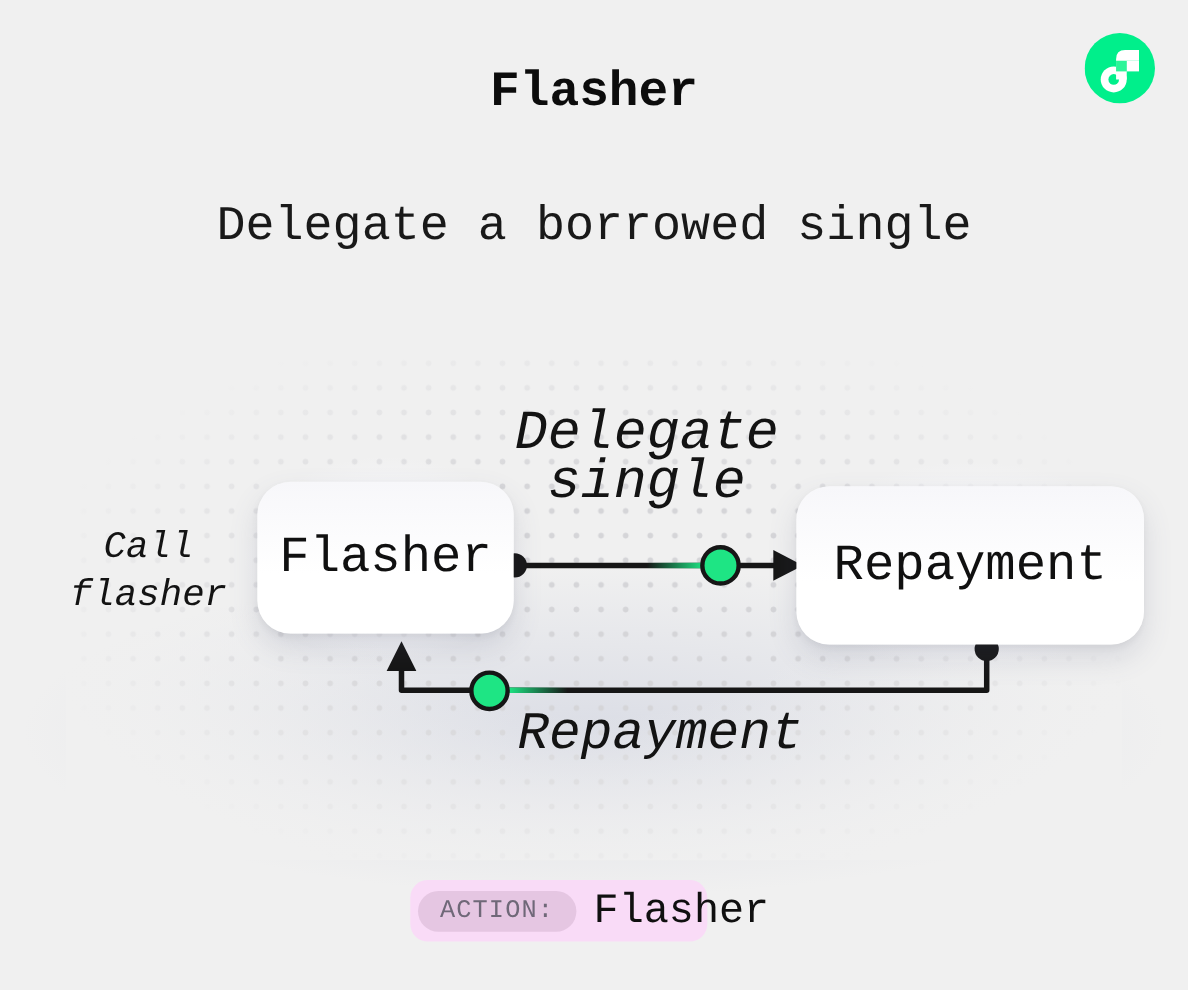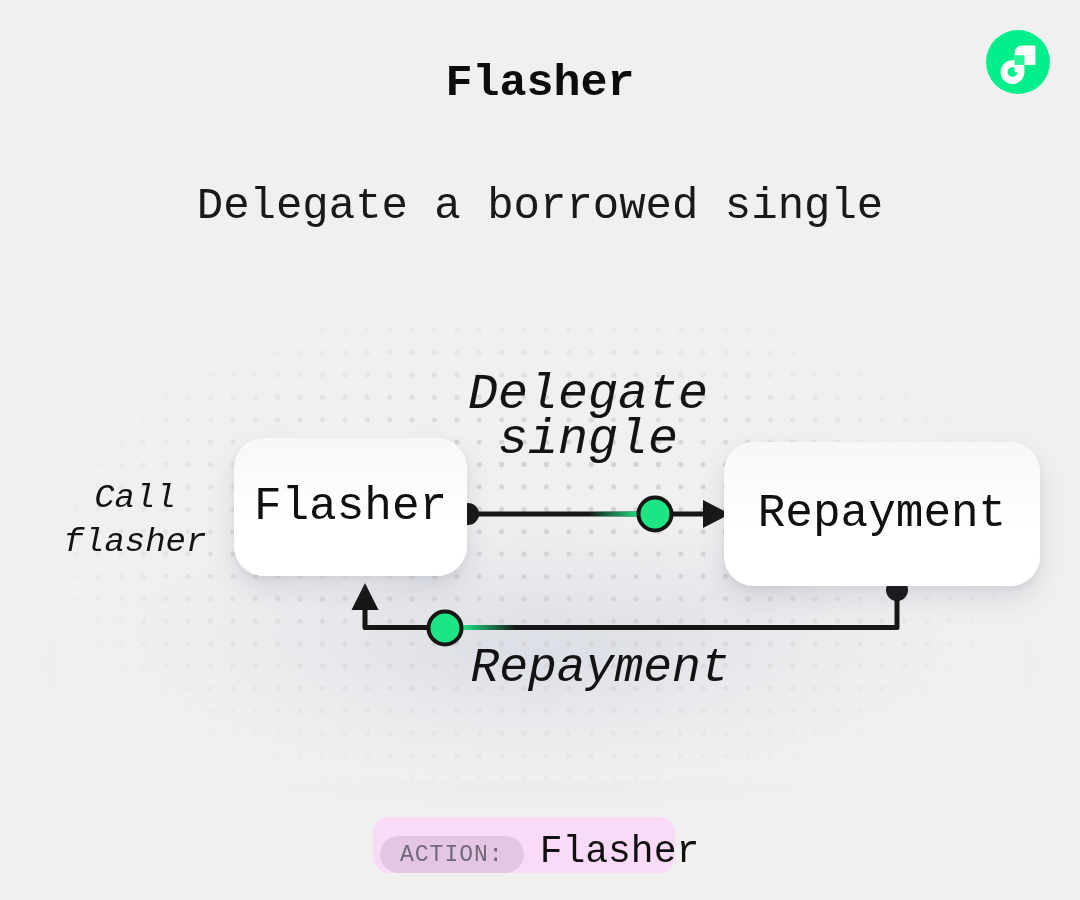--- a/index.html
+++ b/index.html
@@ -49,22 +49,22 @@
   .node-receiver{left:724px;top:442px;width:316px;height:144px;font-size:46px;line-height:54px;}
   .node span{display:block;text-align:center;}
 
   .lbl{position:absolute;font-style:italic;color:#131313;text-align:center;}
   .lbl span{display:block;}
   .lbl-delegate{left:438px;top:372px;width:300px;font-size:50px;line-height:45px;}
   .lbl-call{left:25px;top:476px;width:220px;font-size:34px;line-height:44px;}
   .lbl-repayment{left:440px;top:641px;width:320px;font-size:48px;}
 
   .badge{
-    position:absolute;left:373px;top:800px;width:302px;height:56px;border-radius:16px;
-    background:#f9dbf7;display:flex;align-items:flex-end;margin-top:17px;
+    position:absolute;left:373px;top:800px;width:270px;height:56px;border-radius:16px;
+    background:#f9dbf7;display:flex;align-items:center;
   }
   .pill{
     margin-left:7px;height:37px;padding:0 20px;border-radius:19px;background:#e5c6e2;
     color:#6f6878;font-size:23px;letter-spacing:1px;display:flex;align-items:center;
   }
   .badge-value{margin-left:16px;font-size:38px;color:#101010;}
 </style>
 </head>
 <body>
 

